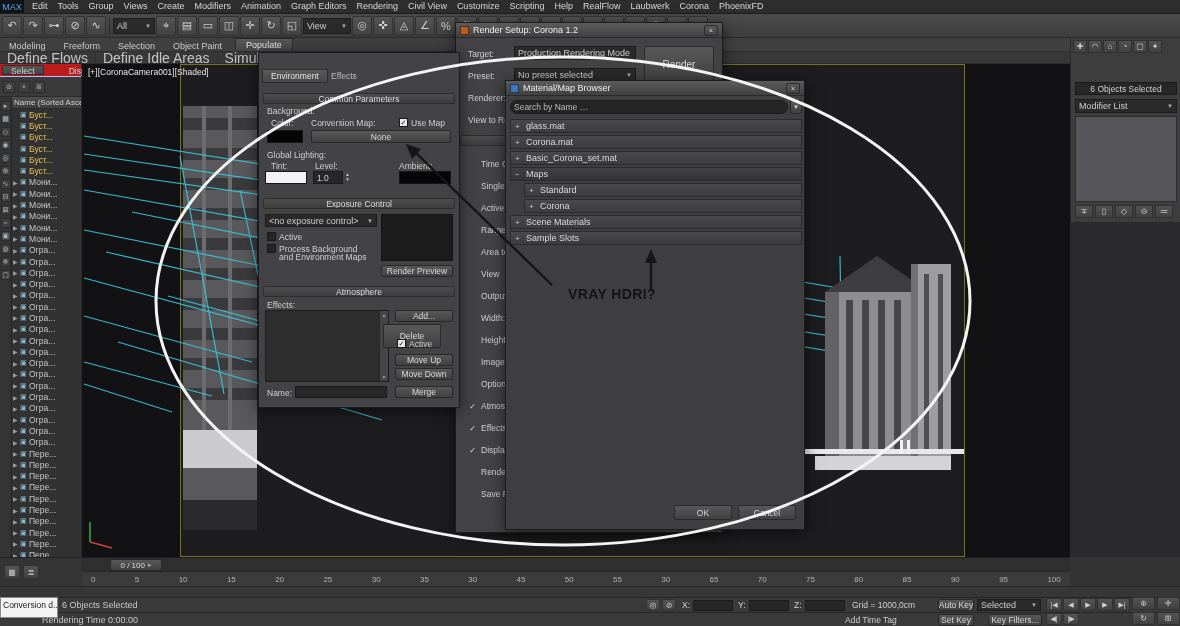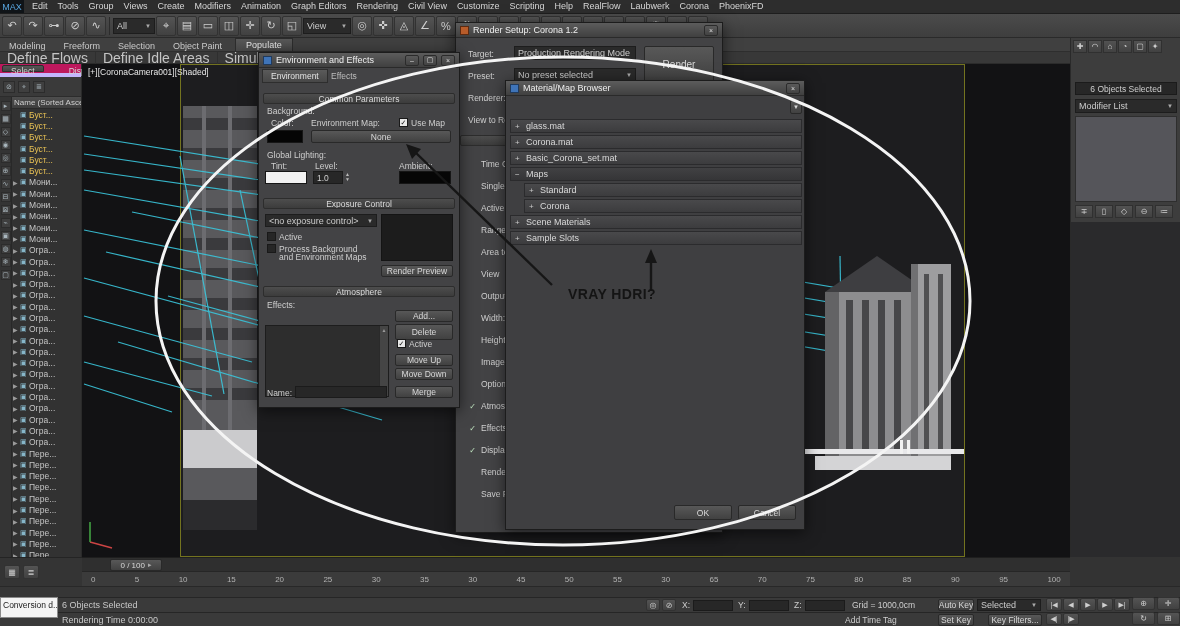--- a/index.html
+++ b/index.html
@@ -15,21 +15,21 @@
 .tbi{width:20px;height:20px;border:1px solid #323232;border-radius:2px;background:linear-gradient(#545454,#414141);color:#cfcfcf;font-size:11px;display:inline-flex;align-items:center;justify-content:center}
 .sep{width:1px;height:18px;background:#2c2c2c;margin:0 2px}
 .combo{height:16px;background:#2a2a2a;border:1px solid #1d1d1d;color:#ccc;font-size:9px;display:flex;align-items:center;padding:0 3px;gap:4px;white-space:nowrap;overflow:hidden}
 .dd{font-size:6px;color:#aaa}
 .ribbonrow{background:#404040;border-bottom:1px solid #2e2e2e;display:flex;align-items:flex-end;font-size:9px;color:#c9c9c9}
 .ribbon-tab{padding:0 9px;white-space:nowrap}
 .populate-tab{padding:1px 10px;background:linear-gradient(#585858,#464646);border:1px solid #2c2c2c;border-bottom:none;margin-left:4px;color:#e4e4e4;white-space:nowrap}
 .pop-row{background:#383838;border-bottom:1px solid #2b2b2b;display:flex;align-items:center;font-size:14px;color:#c4c4c4}
 .pop-item{padding:0 7px;border-right:1px solid #2f2f2f;height:12px;line-height:12px;white-space:nowrap}
 .explorer{background:#3b3b3b;border-right:1px solid #2a2a2a;font-size:8.5px}
-.exp-tabs{display:flex;gap:16px;padding:1px 2px;height:13px;background:#be185d;border-bottom:4px solid #c4b5fd}
+.exp-tabs{display:flex;gap:16px;padding:1px 2px;height:13px;background:#b91c1c;border-bottom:1px solid #c4b5fd}
 .exp-tab{padding:0 8px;background:linear-gradient(#565656,#444444);border:1px solid #2e2e2e;border-radius:2px 2px 0 0;color:#d5d5d5;font-size:8.5px;line-height:11px;white-space:nowrap}
 .exp-minibar{height:20px;display:flex;align-items:center;gap:3px;padding:0 3px;background:#3a3a3a;border-bottom:1px solid #2c2c2c}
 .exp-body{display:flex;height:486px}
 .exp-strip{width:12px;background:#343434;border-right:1px solid #282828;display:flex;flex-direction:column;align-items:center;padding-top:4px;gap:3px}
 .exp-tool{width:10px;height:10px;font-size:7px;color:#a9b6bd;background:#3f3f3f;border:1px solid #2c2c2c;display:flex;align-items:center;justify-content:center}
 .exp-main{flex:1;display:flex;flex-direction:column;overflow:hidden}
 .exp-header{height:12px;background:linear-gradient(#4e4e4e,#3e3e3e);border-bottom:1px solid #2a2a2a;color:#cfcfcf;font-size:8px;padding:0 2px;line-height:12px;white-space:nowrap;overflow:hidden}
 .exp-list{flex:1;overflow:hidden;background:#323232}
 .exp-row{display:flex;align-items:center;height:11.3px;padding-left:1px;white-space:nowrap}
 .exp-arrow{width:7px;font-size:6px;color:#9a9a9a}
@@ -599,21 +599,21 @@
     <span class="field" style="position:absolute;left:805px;top:2px;width:40px;height:11px"></span>
     <span class="lbl" style="position:absolute;left:852px">Grid = 1000,0cm</span>
     <div class="btn" style="position:absolute;left:938px;top:1px;width:36px;height:12px">Auto Key</div>
     <div class="combo" style="position:absolute;left:977px;top:1px;width:64px;height:12px">
         <span style="flex:1">Selected</span>
         <span class="dd">▼</span>
       </div>
   </div>
 
   <div class="sbar abs" style="left:0;top:612px;width:1180px;height:14px">
-    <span class="sb-text" style="margin-left:62px">Rendering Time  0:00:00</span>
+    <span class="sb-text" style="margin-left:42px">Rendering Time  0:00:00</span>
     <span class="lbl" style="position:absolute;left:845px">Add Time Tag</span>
     <div class="btn" style="position:absolute;left:938px;top:1px;width:36px;height:12px">Set Key</div>
     <div class="btn" style="position:absolute;left:988px;top:1px;width:54px;height:12px">Key Filters...</div>
   </div>
 
   <div class="abs hflex" style="left:1046px;top:598px;gap:1px;z-index:2">
 
   <span class="tbi" style="width:16px;height:13px;font-size:7px">|◀</span>
       <span class="tbi" style="width:16px;height:13px;font-size:7px">◀</span>
       <span class="tbi" style="width:16px;height:13px;font-size:7px">▶</span>
@@ -736,34 +736,26 @@
         </div>
 
         <div class="rs-row">
           <span class="rs-check"></span>
           <span class="lbl">Save File</span>
         </div>
       </div>
   </div>
 
   <div class="dialog abs" style="left:258px;top:52px;width:202px;height:356px;z-index:6">
-    <div class="dlg-title">
-      <span class="dlg-ico"></span>
-      <span>Environment and Effects</span>
-      <span class="spacer"></span>
-      <span class="winbtn">–</span>
-      <span class="winbtn">▢</span>
-      <span class="winbtn">×</span>
-    </div>
     <span class="abs envtab" style="left:3px;top:16px">Environment</span>
     <span class="abs lbl" style="left:72px;top:18px;color:#bdbdbd">Effects</span>
     <div class="abs rollout" style="left:4px;top:40px;width:192px">Common Parameters</div>
     <span class="abs lbl" style="left:8px;top:53px">Background:</span>
     <span class="abs lbl" style="left:12px;top:65px">Color:</span>
-    <span class="abs lbl" style="left:52px;top:65px">Environment Map:</span>
+    <span class="abs lbl" style="left:52px;top:65px">Conversion Map:</span>
     <span class="abs cb on" style="left:140px;top:65px">✓</span>
     <span class="abs lbl" style="left:152px;top:65px">Use Map</span>
     <span class="abs swatch" style="left:8px;top:77px;width:36px;height:13px;background:#050505"></span>
     <div class="abs btn" style="left:52px;top:77px;width:140px;height:13px">None</div>
     <span class="abs lbl" style="left:8px;top:97px">Global Lighting:</span>
     <span class="abs lbl" style="left:12px;top:108px">Tint:</span>
     <span class="abs lbl" style="left:56px;top:108px">Level:</span>
     <span class="abs lbl" style="left:140px;top:108px">Ambient:</span>
     <span class="abs swatch" style="left:6px;top:118px;width:42px;height:13px;background:#f2f2f2"></span>
     <span class="abs field" style="left:54px;top:118px;width:30px;height:13px">1.0</span>
@@ -786,37 +778,38 @@
     <div class="abs btn" style="left:122px;top:212px;width:72px;height:12px">Render Preview</div>
     <div class="abs rollout" style="left:4px;top:233px;width:192px">Atmosphere</div>
     <span class="abs lbl" style="left:8px;top:247px">Effects:</span>
     <div class="abs listbox" style="left:6px;top:257px;width:124px;height:72px">
       <div class="sb">
           <span>▲</span>
           <span>▼</span>
         </div>
     </div>
     <div class="abs btn" style="left:136px;top:257px;width:58px;height:12px">Add...</div>
-    <div class="abs btn" style="left:136px;top:271px;width:58px;height:16px">Delete</div>
+    <div class="abs btn" style="left:124px;top:271px;width:58px;height:24px">Delete</div>
     <span class="abs cb on" style="left:138px;top:286px">✓</span>
     <span class="abs lbl" style="left:150px;top:286px">Active</span>
     <div class="abs btn" style="left:136px;top:301px;width:58px;height:12px">Move Up</div>
     <div class="abs btn" style="left:136px;top:315px;width:58px;height:12px">Move Down</div>
     <div class="abs btn" style="left:136px;top:333px;width:58px;height:12px">Merge</div>
     <span class="abs lbl" style="left:8px;top:335px">Name:</span>
     <span class="abs field" style="left:36px;top:333px;width:92px;height:12px"></span>
   </div>
 
   <div class="dialog abs" style="left:505px;top:80px;width:300px;height:450px;z-index:7;background:#3f3f41">
     <div class="dlg-title">
       <span class="dlg-ico"></span>
       <span>Material/Map Browser</span>
       <span class="spacer"></span>
       <span class="winbtn">×</span>
     </div>
+    <div class="abs field" style="left:4px;top:19px;width:278px;height:14px;background:#252525;border-radius:7px;color:#bdbdbd">Search by Name …</div>
     <div class="abs btn" style="left:284px;top:19px;width:12px;height:14px;font-size:6px">▼</div>
     <div class="abs" style="left:0;top:38px;width:300px">
 
         <div class="mrow">
           <span class="pfx">+</span>
           <span>glass.mat</span>
         </div>
 
         <div class="mrow">
           <span class="pfx">+</span>

